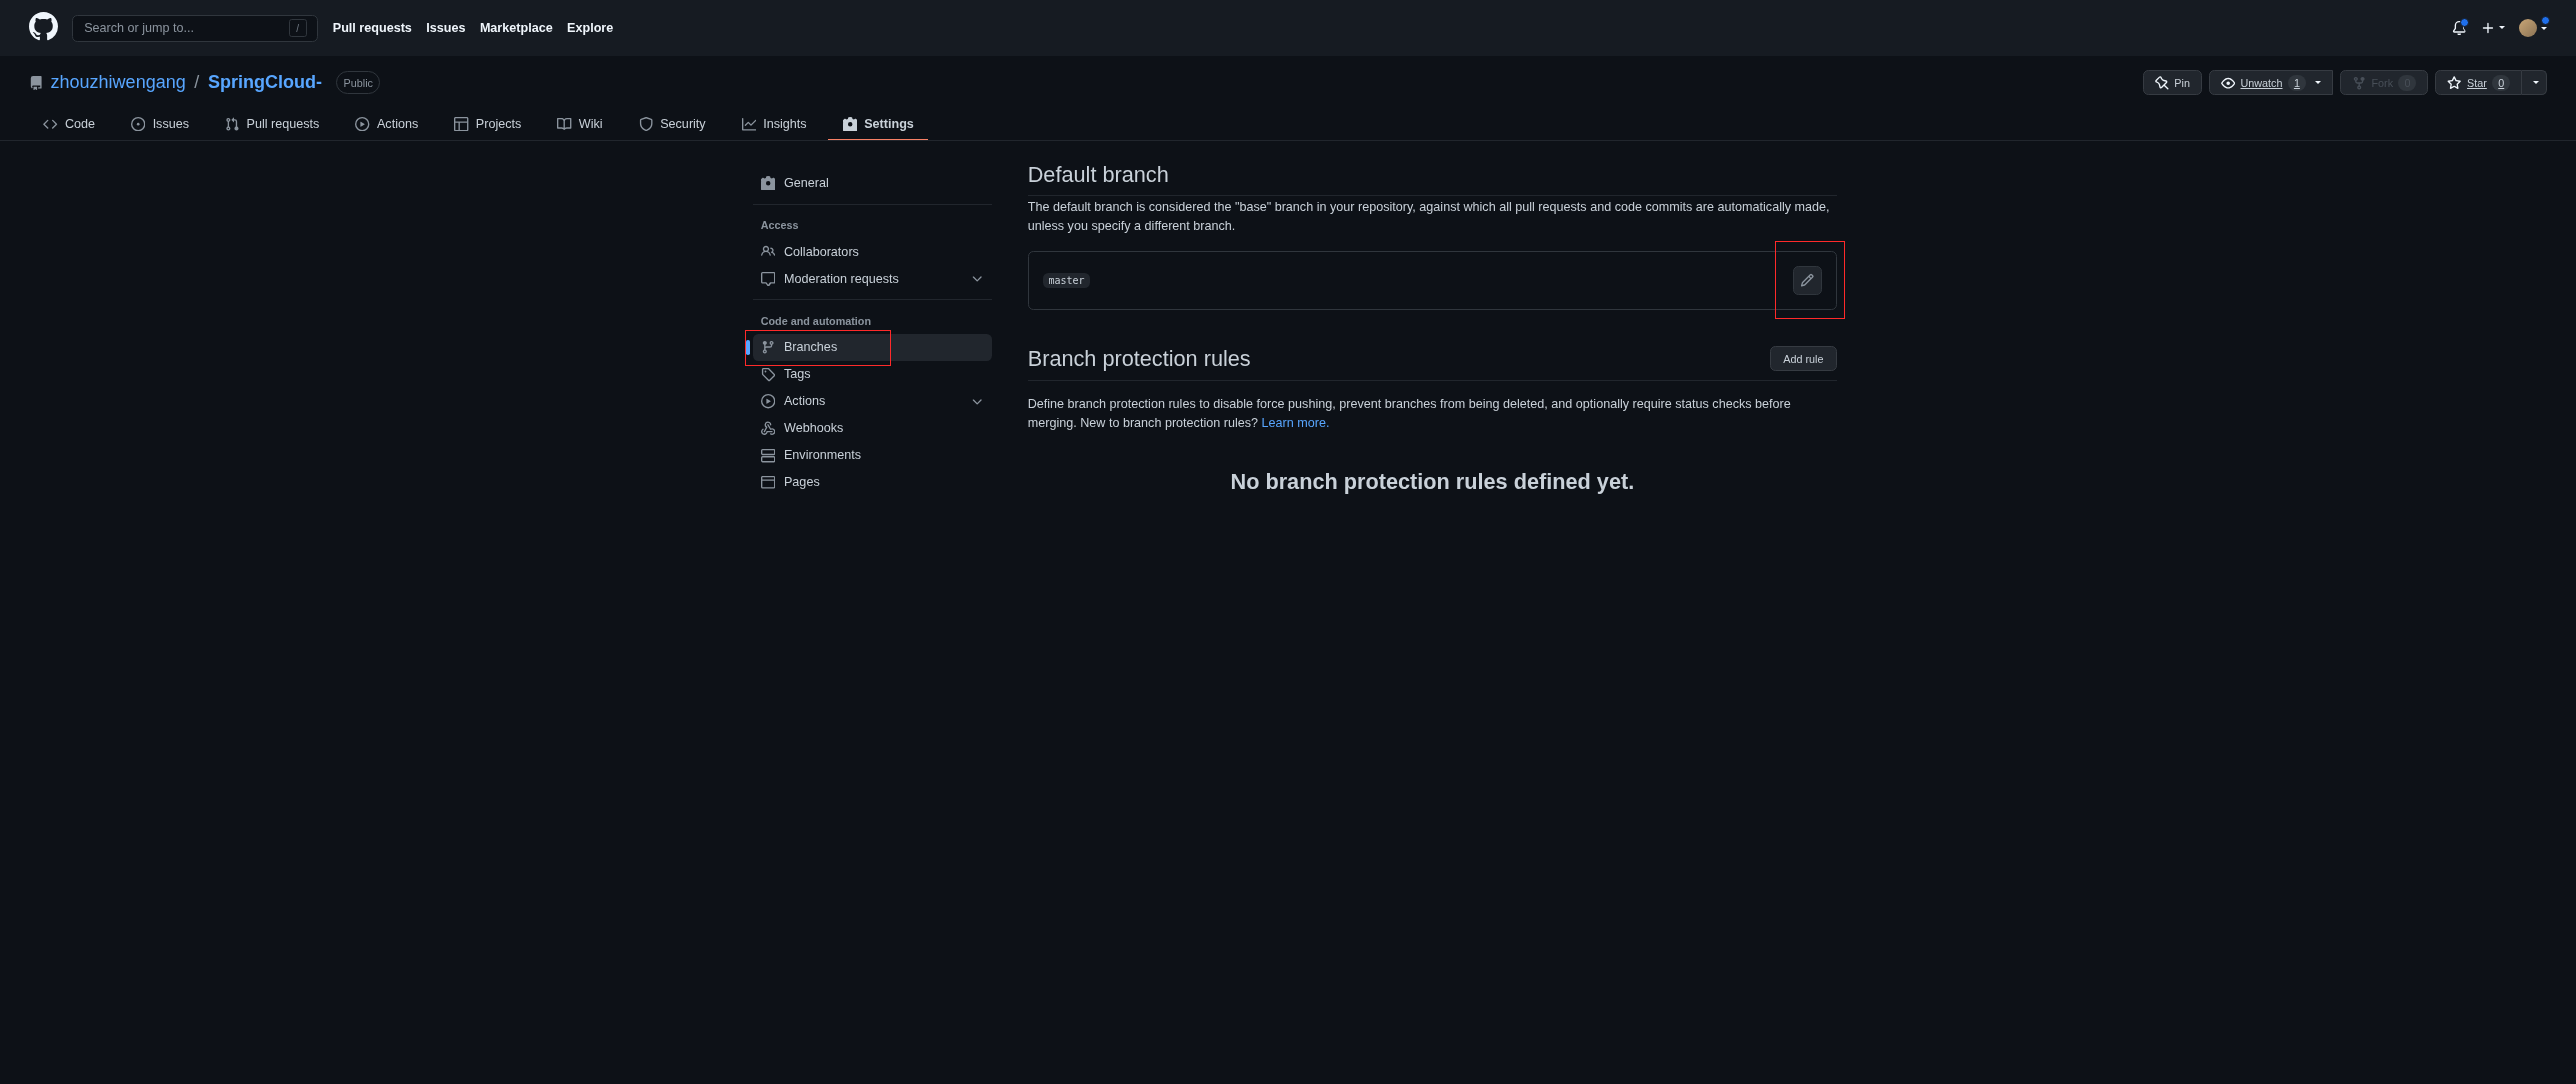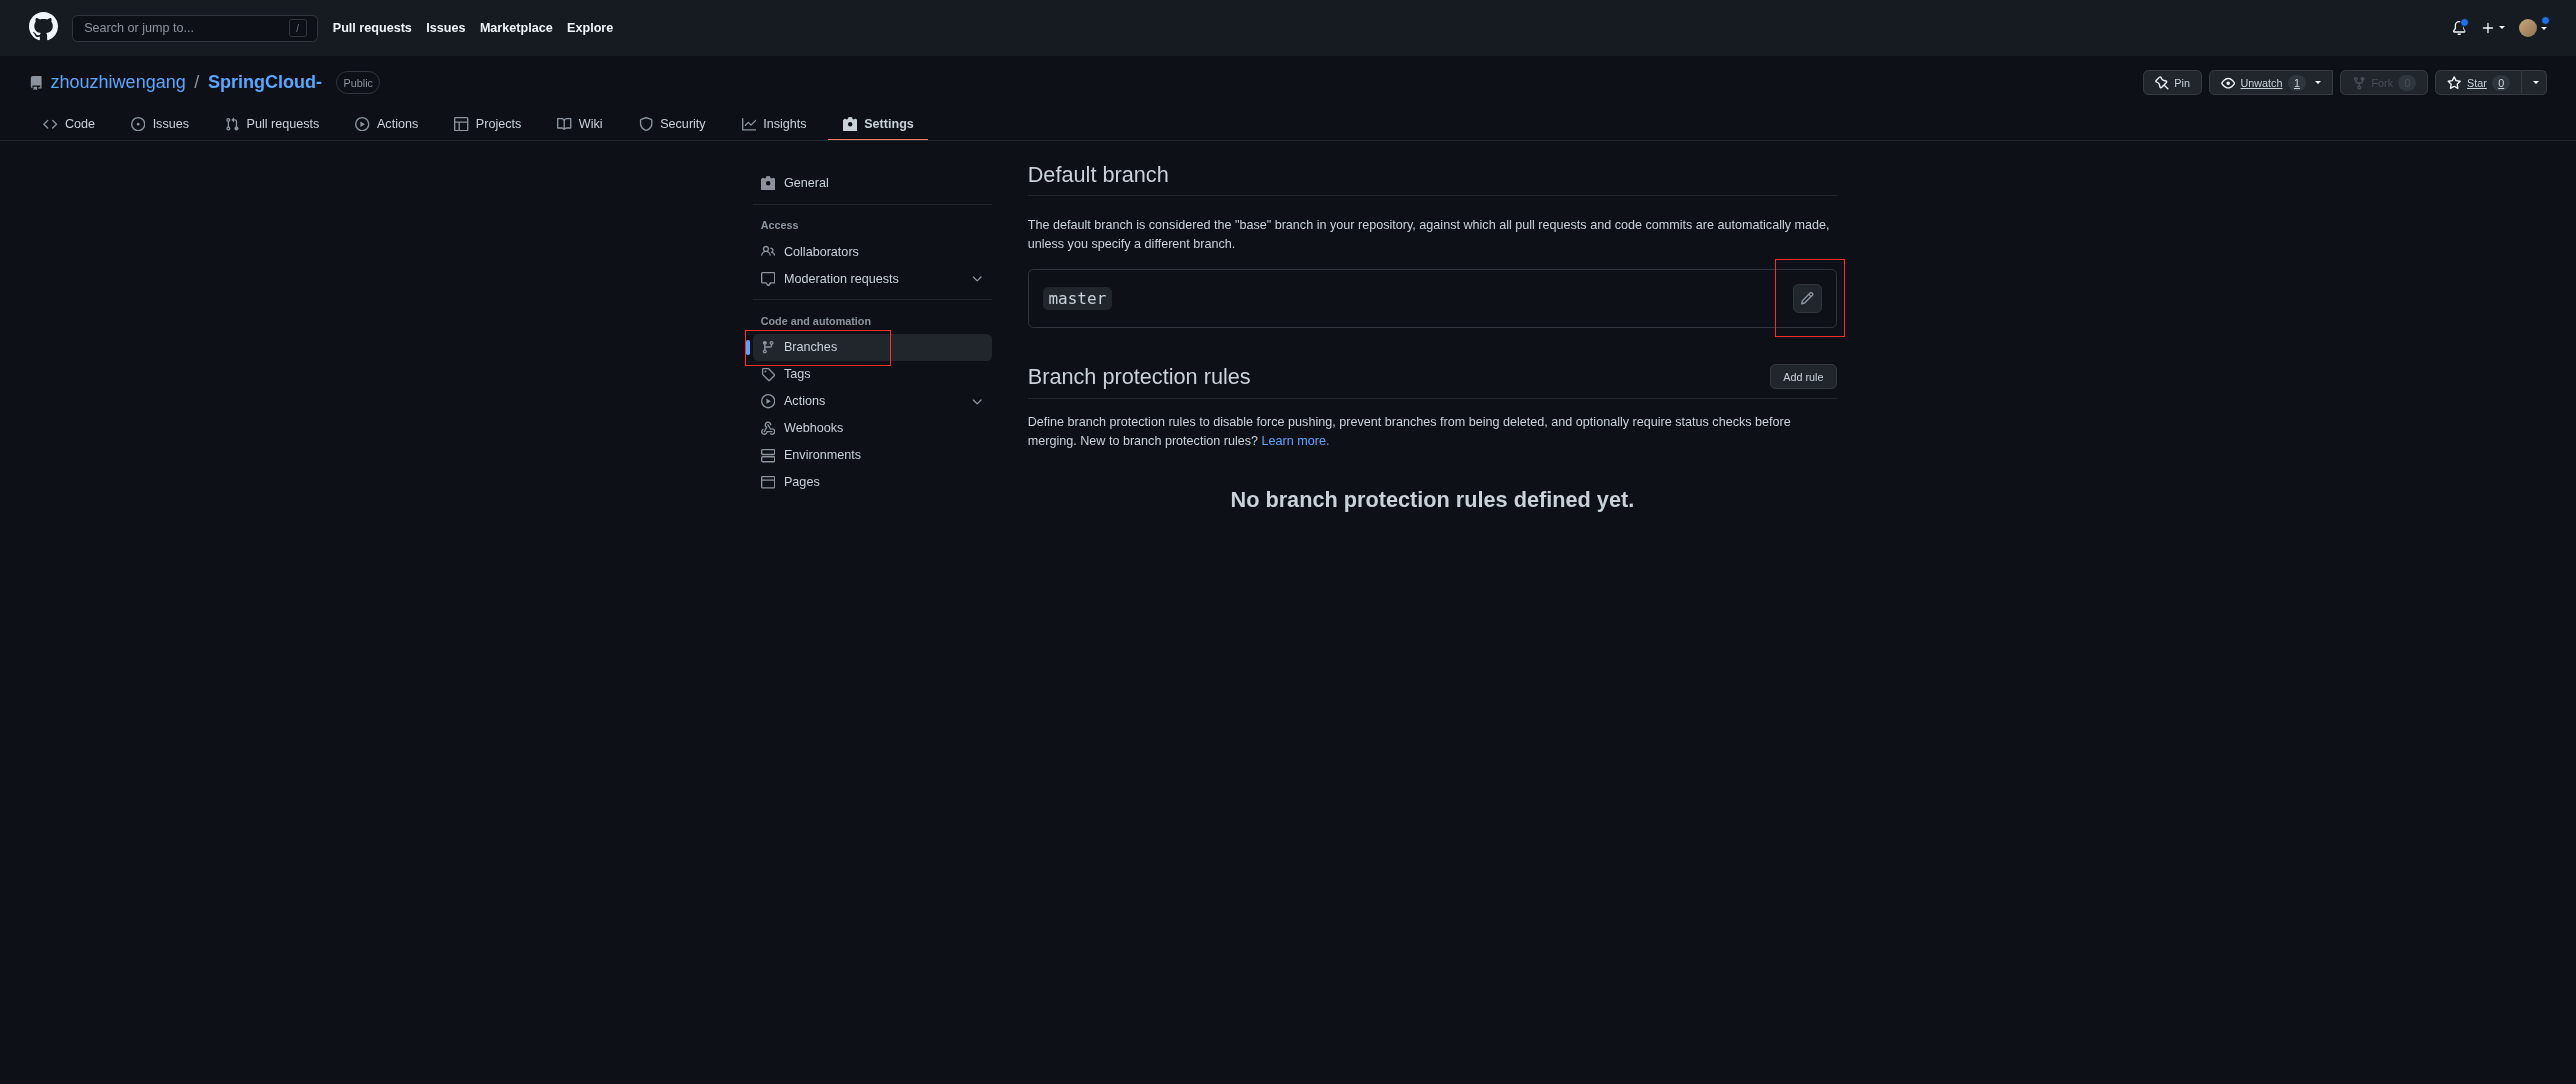--- a/index.html
+++ b/index.html
@@ -137,33 +137,33 @@
   border: 1.8px solid #ff2a2a;
   position: absolute;
 }
 .highlight-branches {
   left: 6.3px; top: -3.6px; width: 146px; height: 36px;
 }
 
 
 h2.section-title {
   font-size: 21.7px; font-weight: 400; color: #c9d1d9;
-  padding-bottom: 7.2px; border-bottom: 0.9px solid #21262d; margin-bottom: 20px;
+  padding-bottom: 7.2px; border-bottom: 0.9px solid #21262d; margin-bottom: 2px;
 }
 .desc { color: #c9d1d9; margin-bottom: 14.4px; line-height: 1.5; }
 .link { color: #58a6ff; }
 .default-branch-box {
   border: 0.9px solid #30363d; border-radius: 5.4px;
   padding: 14.4px; display: flex; align-items: center;
   margin-bottom: 36px;
 }
 .branch-name-pill {
   background: #21262d; color: #c9d1d9;
   font-family: ui-monospace, SFMono-Regular, Menlo, monospace;
-  font-size: 16px; padding: 1.8px 5.4px; border-radius: 5.4px;
+  font-size: 10px; padding: 1.8px 5.4px; border-radius: 5.4px;
 }
 .edit-btn-area { margin-left: auto; position: relative; }
 .edit-btn {
   width: 29px; height: 29px; border: 0.9px solid #30363d;
   border-radius: 5.4px; background: #21262d; cursor: pointer;
   display: flex; align-items: center; justify-content: center;
 }
 .highlight-edit {
   border: 1.8px solid #ff2a2a;
   position: absolute;

